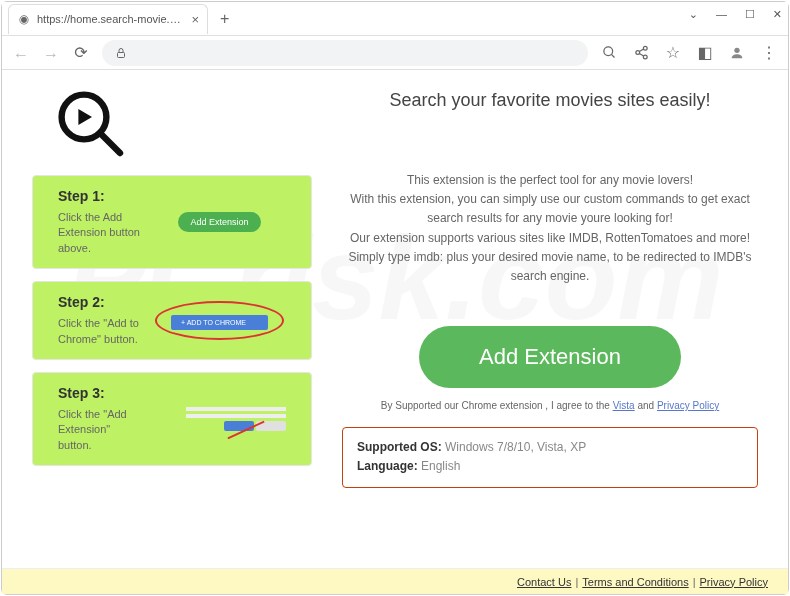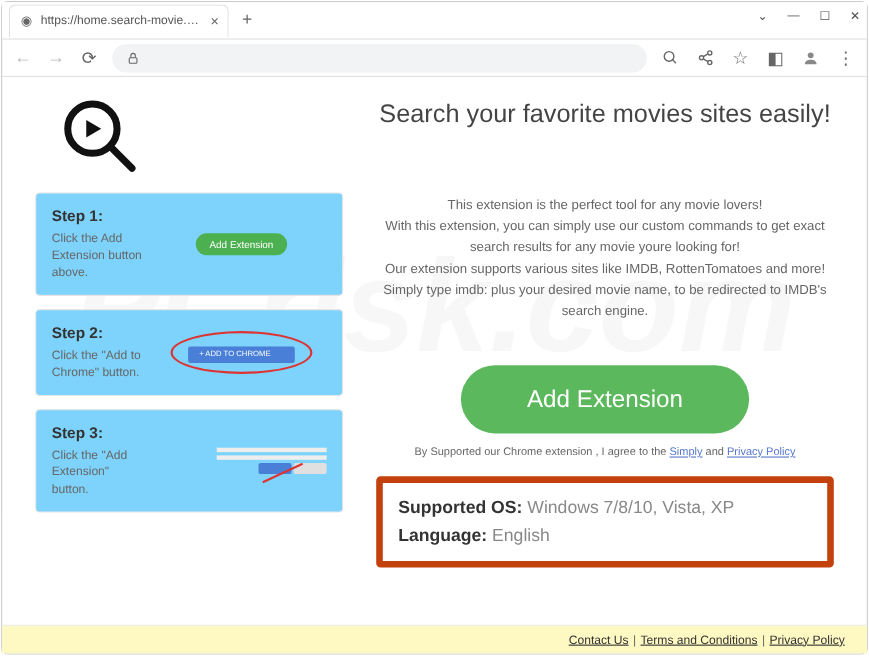--- a/index.html
+++ b/index.html
@@ -18,42 +18,42 @@
 .tb-icon.disabled{color:#bbb}
 .addr{flex:1;height:26px;background:#f1f3f4;border-radius:13px;display:flex;align-items:center;padding:0 10px;gap:8px}
 .addr-icons{display:flex;gap:14px;color:#666}
 .page{height:calc(100% - 68px - 26px);overflow:auto;padding:10px 30px;position:relative}
 .watermark{position:absolute;top:50px;left:50px;right:50px;bottom:50px;pointer-events:none;z-index:0;opacity:0.07}
 .watermark svg{width:100%;height:100%}
 .content{position:relative;z-index:1;display:flex;gap:30px}
 .left-col{width:280px}
 .logo{width:80px;height:80px;margin:5px 0 10px 20px}
 .steps{display:flex;flex-direction:column;gap:12px}
-.step{border:1px solid #e5e5e5;border-radius:4px;padding:12px 14px;display:flex;gap:10px;background:#7dd3fc}
+.step{border:1px solid #e5e5e5;border-radius:4px;padding:12px 25px;display:flex;gap:10px;background:#bef264}
 .step-text{width:85px}
 .step-title{font-weight:bold;font-size:14px;color:#333;margin-bottom:6px}
 .step-desc{font-size:11px;color:#666;line-height:1.4}
 .step-img{flex:1;display:flex;align-items:center;justify-content:center}
 .mini-green-btn{background:#4CAF50;color:#fff;font-size:9px;padding:5px 12px;border-radius:12px;display:inline-block}
 .mini-blue-btn{background:#4a7fd8;color:#fff;font-size:7px;padding:4px 10px;border-radius:2px;display:inline-flex;align-items:center;gap:3px;position:relative}
 .mini-blue-btn:after{content:'';border-left:1px solid rgba(255,255,255,.4);padding-left:4px;margin-left:4px}
 .red-circle{border:2px solid #d33;border-radius:50%;padding:8px 14px}
 .step3-img{display:flex;flex-direction:column;gap:3px;align-items:flex-end;width:100%}
 .step3-line{width:100px;height:4px;background:#eee}
 .step3-btns{display:flex;gap:2px}
 .step3-btn{width:30px;height:10px;background:#4a7fd8;border-radius:2px}
 .step3-btn.light{background:#e0e0e0}
 .red-arrow{width:40px;height:2px;background:#d33;transform:rotate(-25deg);margin-top:-5px;margin-right:20px}
 .right-col{flex:1;padding-top:10px}
-.headline{font-size:23px;color:#444;text-align:center;margin-bottom:60px}
+.headline{font-size:18px;color:#444;text-align:center;margin-bottom:60px}
 .desc{font-size:12px;color:#666;text-align:center;line-height:1.6;margin-bottom:40px}
 .big-btn{background:#5CB85C;color:#fff;font-size:22px;padding:18px 60px;border-radius:35px;border:none;display:block;margin:0 auto 12px;cursor:pointer}
 .agree{font-size:10px;color:#666;text-align:center;margin-bottom:16px}
 .agree a{color:#5577cc;text-decoration:underline}
-.info-box{border:6px solid #c2410c;border-radius:4px;padding:10px 14px;font-size:16px;color:#333;line-height:1.6}
+.info-box{border:1px solid #c2410c;border-radius:4px;padding:10px 14px;font-size:12px;color:#333;line-height:1.6}
 .info-box .lbl{font-weight:bold}
 .info-box .val{color:#888}
 .footer{position:absolute;bottom:0;left:0;right:0;height:26px;display:flex;align-items:center;justify-content:flex-end;padding:0 20px;gap:4px;font-size:11px;border-top:1px solid #eee;background:#fef9c3}
 .footer a{color:#333;text-decoration:underline}
 .footer span{color:#666}
 </style>
 </head>
 <body>
 
 <div class="browser">
@@ -166,21 +166,21 @@
             </div>
           </div>
         </div>
       </div>
 
       <div class="right-col">
         <div class="headline">Search your favorite movies sites easily!</div>
         <div class="desc">This extension is the perfect tool for any movie lovers!<br>With this extension, you can simply use our custom commands to get exact search results for any movie youre looking for!<br>Our extension supports various sites like IMDB, RottenTomatoes and more!<br>Simply type imdb: plus your desired movie name, to be redirected to IMDB's search engine.</div>
         <button class="big-btn">Add Extension</button>
         <div class="agree">
-          <span>By Supported our Chrome extension , I agree to the </span><a>Simply</a><span> and </span><a>Privacy Policy</a>
+          <span>By Supported our Chrome extension , I agree to the </span><a>Vista</a><span> and </span><a>Privacy Policy</a>
         </div>
         <div class="info-box">
           <div><span class="lbl">Supported OS:</span> <span class="val">Windows 7/8/10, Vista, XP</span></div>
           <div><span class="lbl">Language:</span> <span class="val">English</span></div>
         </div>
       </div>
     </div>
   </div>
 
   <div class="footer">

